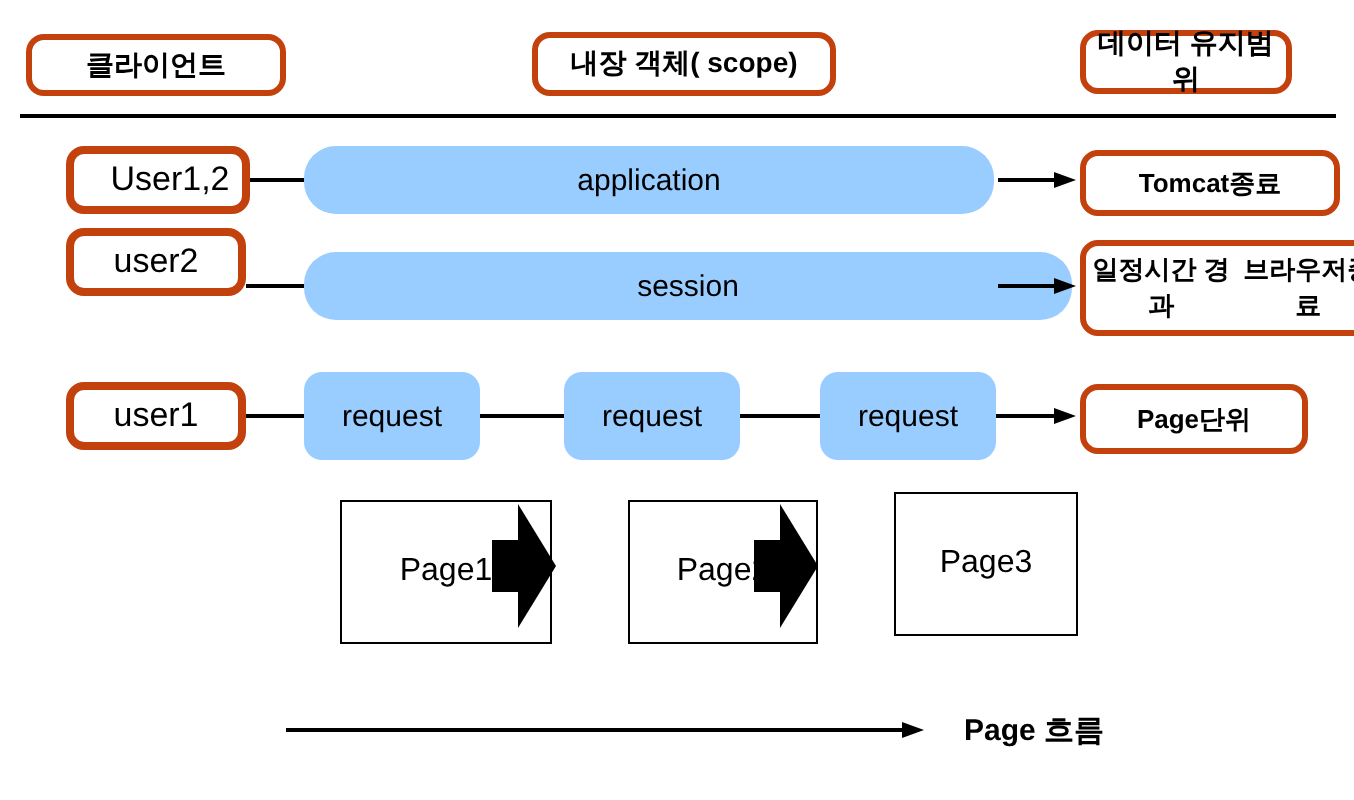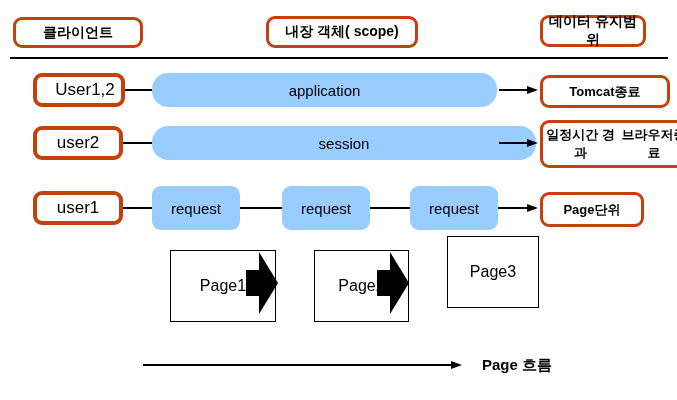--- a/index.html
+++ b/index.html
@@ -57,21 +57,21 @@
 
   <div class="gbox client" style="left:33px; top:73px; width:92px; height:34px;padding-left:12px;">User1,2</div>
   <div class="hline" style="left:125px; top:89px; width:27px;"></div>
   <div class="bluebar" style="left:152px; top:73px; width:345px; height:34px;">application</div>
   <div class="arrow" style="left:499px; top:85px; width:39px; height:10px;">
     <div class="shaft"></div>
       <div class="head"></div>
   </div>
   <div class="gbox ret" style="left:540px; top:75px; width:130px; height:33px;">Tomcat종료</div>
 
-  <div class="gbox client" style="left:33px; top:126px; width:90px; height:34px;">user2</div>
+  <div class="gbox client" style="left:33px; top:114px; width:90px; height:34px;">user2</div>
   <div class="hline" style="left:123px; top:142px; width:29px;"></div>
   <div class="bluebar" style="left:152px; top:126px; width:384px; height:34px;">session</div>
   <div class="arrow" style="left:499px; top:138px; width:39px; height:10px;">
     <div class="shaft"></div>
       <div class="head"></div>
   </div>
   <div class="gbox ret" style="left:540px; top:120px; width:153px; height:48px; flex-direction:row;">
     <span>일정시간 경과</span>
     <span>브라우저종료</span>
   </div>
@@ -80,33 +80,33 @@
   <div class="hline" style="left:123px; top:207px; width:29px;"></div>
   <div class="bluebar req" style="left:152px; top:186px; width:88px; height:44px;">request</div>
   <div class="hline" style="left:240px; top:207px; width:42px;"></div>
   <div class="bluebar req" style="left:282px; top:186px; width:88px; height:44px;">request</div>
   <div class="hline" style="left:370px; top:207px; width:40px;"></div>
   <div class="bluebar req" style="left:410px; top:186px; width:88px; height:44px;">request</div>
   <div class="arrow" style="left:498px; top:203px; width:40px; height:10px;">
     <div class="shaft"></div>
       <div class="head"></div>
   </div>
-  <div class="gbox ret" style="left:540px; top:192px; width:104px; height:35px;">Page단위</div>
+  <div class="gbox ret" style="left:540px; top:192px; width:114px; height:35px;">Page단위</div>
 
   <div class="pagebox" style="left:134px; top:250px; width:106px; height:72px;">Page1</div>
   <div class="blockarrow" style="left:246px; top:252px; width:32px; height:62px;">
     <div class="ba-shaft"></div>
       <div class="ba-head"></div>
   </div>
   <div class="pagebox" style="left:278px; top:250px; width:95px; height:72px;">Page2</div>
   <div class="blockarrow" style="left:377px; top:252px; width:32px; height:62px;">
     <div class="ba-shaft"></div>
       <div class="ba-head"></div>
   </div>
-  <div class="pagebox" style="left:411px; top:236px; width:92px; height:72px;">Page3</div>
+  <div class="pagebox" style="left:411px; top:246px; width:92px; height:72px;">Page3</div>
 
   <div class="arrow" style="left:143px; top:360px; width:319px; height:10px;">
     <div class="shaft"></div>
       <div class="head"></div>
   </div>
   <div class="flowlabel" style="left:482px; top:356px;">Page 흐름</div>
 
 </div>
 
 </body></html>

